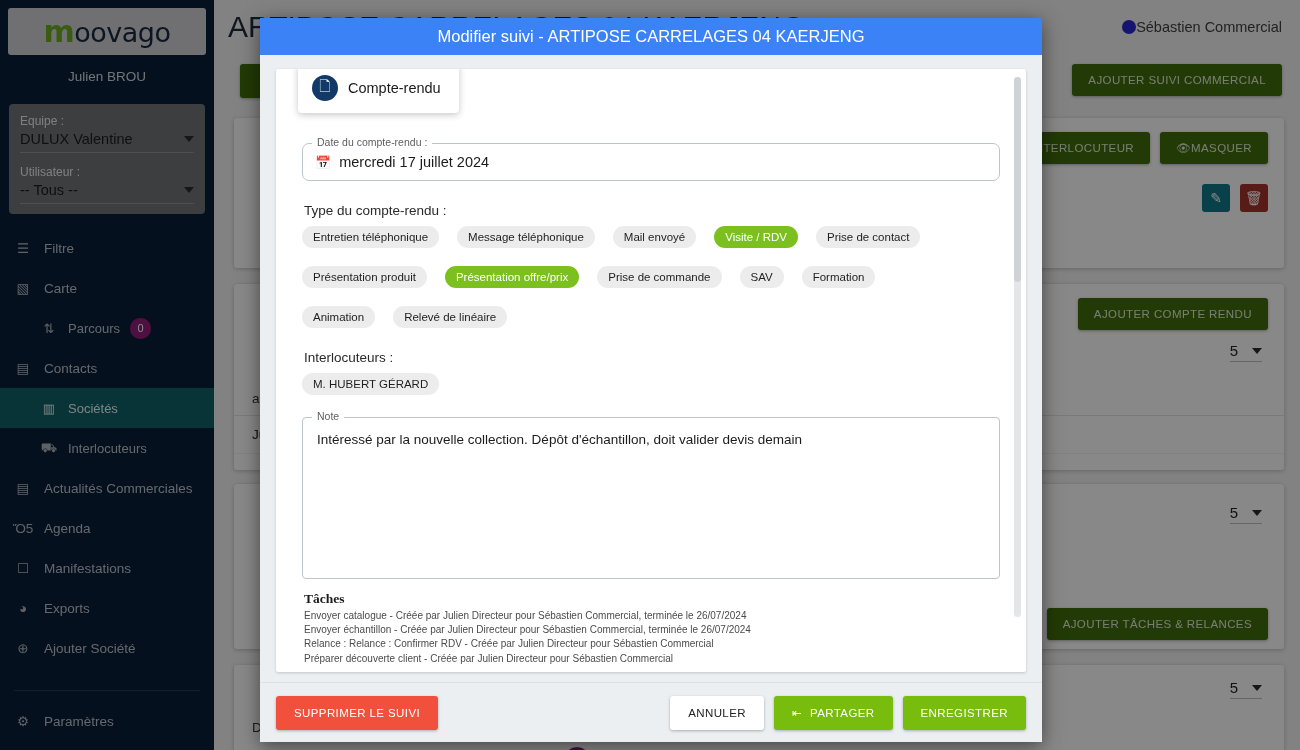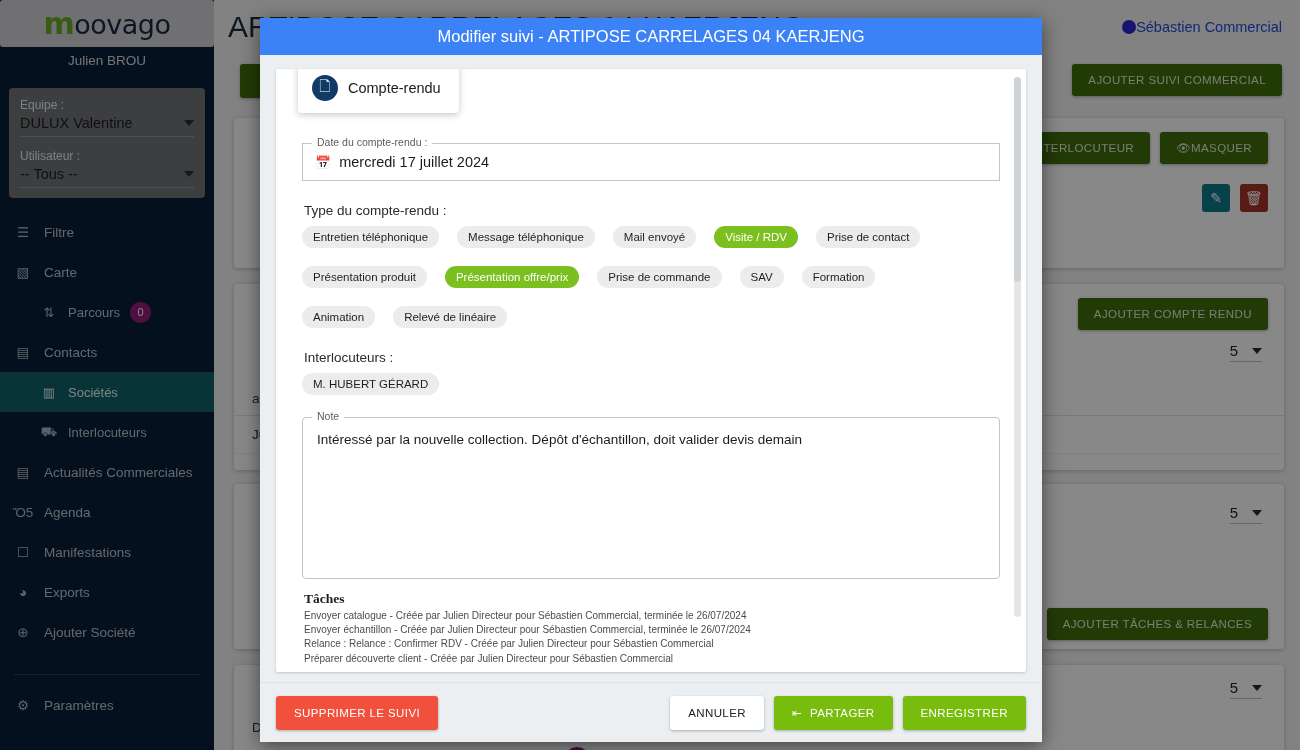--- a/index.html
+++ b/index.html
@@ -15,21 +15,21 @@
 
   
   .sidebar {
     position: absolute; left: 0; top: 0;
     width: 214px; height: 750px;
     background: #0a1f38;
     color: #c6ccd3;
     overflow: hidden;
   }
   .logo-box {
-    height: 47px;
+    margin: 8px; height: 47px;
     background: #cfd0d2;
     border-radius: 3px;
     display: flex; align-items: center; justify-content: center;
   }
   .logo-text {
     font-size: 27px; letter-spacing: -0.5px;
     color: #16293f; font-weight: 400;
     font-family: "DejaVu Sans", sans-serif;
   }
   .logo-text .m-green { color: #6aa822; font-weight: 700; font-size: 30px; }
@@ -93,21 +93,21 @@
     position: relative; height: 66px;
     padding: 10px 24px 0 14px;
   }
   .page-title {
     font-size: 30px; color: #1d2b3a; font-weight: 400;
     white-space: nowrap;
   }
   .owner-chip {
     position: absolute; right: 18px; top: 19px;
     display: flex; align-items: center; 
-    font-size: 14.5px; color: #1d4ed8;
+    font-size: 14.5px; color: #404040;
   }
   .owner-dot {
     width: 14px; height: 14px; border-radius: 50%;
     background: #2727cf;
   }
   .btn-green {
     background: #3f6c0a; color: #dfe7d6;
     border: none; border-radius: 3px;
     font-size: 11.5px; letter-spacing: .4px;
     padding: 0 16px; height: 32px;
@@ -212,21 +212,21 @@
   .doc-ico {
     width: 26px; height: 26px; border-radius: 50%;
     background: #123a66; color: #fff;
     display: flex; align-items: center; justify-content: center;
     font-size: 14px;
   }
   .type-pill span.lbl { font-size: 14.5px; color: #1a1a1a; }
 
   .field-outline {
     position: relative;
-    border: 1px solid #bfc4c8; border-radius: 0;
+    border: 1px solid #bfc4c8; border-radius: 7px;
     height: 38px; margin-top: 44px;
     display: flex; align-items: center; padding: 0 12px; gap: 8px;
   }
   .field-legend {
     position: absolute; top: -8px; left: 9px;
     background: #fff; padding: 0 5px;
     font-size: 10.5px; color: #5b6065;
   }
   .field-val { font-size: 14.5px; color: #1c1c1c; }
   .cal-ico { font-size: 13px; color: #333; }

